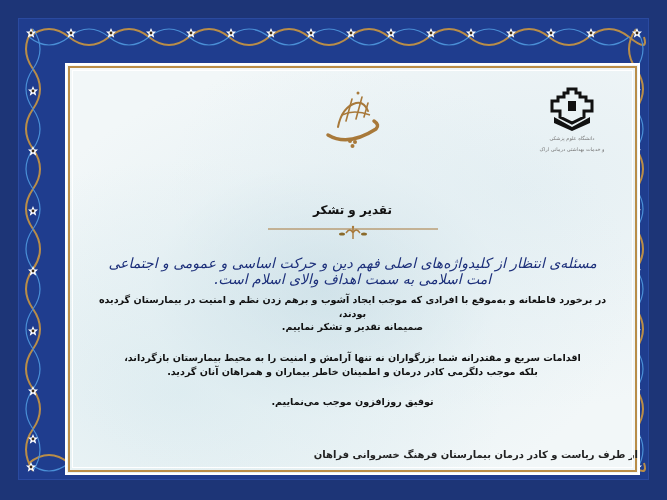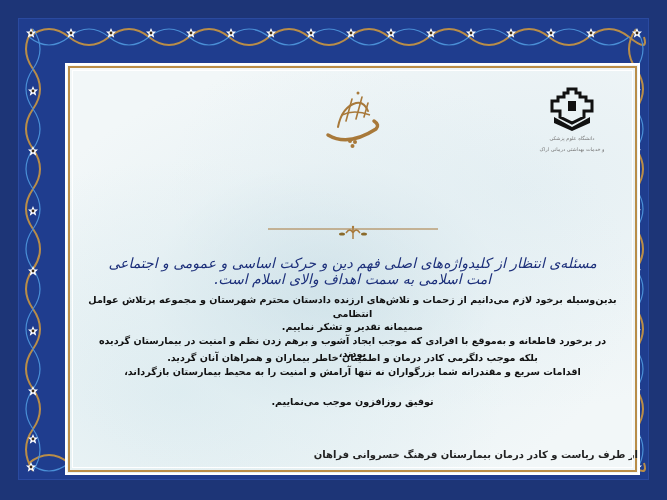--- a/index.html
+++ b/index.html
@@ -166,40 +166,40 @@
       <path d="M20,50 Q40,62 68,44 Q72,40 66,36" fill="none" stroke="#a8793a" stroke-width="3.5" stroke-linecap="round"></path>
       <path d="M30,42 Q34,22 48,18 Q56,16 60,26" fill="none" stroke="#a8793a" stroke-width="2" stroke-linecap="round"></path>
       <path d="M38,36 L44,14 M48,34 L54,12 M56,32 L60,18" stroke="#a8793a" stroke-width="1.6" stroke-linecap="round"></path>
       <path d="M34,30 Q46,24 62,30" fill="none" stroke="#a8793a" stroke-width="1.4"></path>
       <circle cx="42" cy="56" r="2" fill="#a8793a"></circle>
         <circle cx="47" cy="57" r="2" fill="#a8793a"></circle>
         <circle cx="44.5" cy="61" r="2" fill="#a8793a"></circle>
       <circle cx="50" cy="8" r="1.5" fill="#a8793a"></circle>
     </svg>
 
+    <div class="title">تقدیر و تشکر</div>
 
     <svg class="divider" viewBox="0 0 170 16">
       <line x1="0" y1="4" x2="170" y2="4" stroke="#a8793a" stroke-width="1.2"></line>
       <path d="M85,2 L85,14 M78,8 Q82,2 85,8 Q88,2 92,8" fill="none" stroke="#a8793a" stroke-width="1.4"></path>
       <ellipse cx="74" cy="9" rx="3" ry="1.6" fill="#8a6a2a"></ellipse>
       <ellipse cx="96" cy="9" rx="3" ry="1.6" fill="#8a6a2a"></ellipse>
       <circle cx="85" cy="2" r="1.2" fill="#a8793a"></circle>
     </svg>
 
     <div class="quote">مسئله‌ی انتظار از کلیدواژه‌های اصلی فهم دین و حرکت اساسی و عمومی و اجتماعی امت اسلامی به سمت اهداف والای اسلام است.</div>
 
     <div class="body-text p1">
-      <div>بدین‌وسیله برخود لازم می‌دانیم از زحمات و تلاش‌های ارزنده دادستان محترم شهرستان و مجموعه پرتلاش عوامل انتظامی</div>
+      <div>در برخورد قاطعانه و به‌موقع با افرادی که موجب ایجاد آشوب و برهم زدن نظم و امنیت در بیمارستان گردیده بودند،</div>
       <div>صمیمانه تقدیر و تشکر نماییم.</div>
-      <div>در برخورد قاطعانه و به‌موقع با افرادی که موجب ایجاد آشوب و برهم زدن نظم و امنیت در بیمارستان گردیده بودند،</div>
     </div>
 
     <div class="body-text p2">
+      <div>اقدامات سریع و مقتدرانه شما بزرگواران نه تنها آرامش و امنیت را به محیط بیمارستان بازگرداند،</div>
       <div>بلکه موجب دلگرمی کادر درمان و اطمینان خاطر بیماران و همراهان آنان گردید.</div>
-      <div>اقدامات سریع و مقتدرانه شما بزرگواران نه تنها آرامش و امنیت را به محیط بیمارستان بازگرداند،</div>
     </div>
 
     <div class="body-text p3">
       <div>توفیق روزافزون موجب می‌نماییم.</div>
     </div>
 
     <div class="signature">از طرف ریاست و کادر درمان بیمارستان فرهنگ خسروانی فراهان</div>
   </div>
 </div>
 

